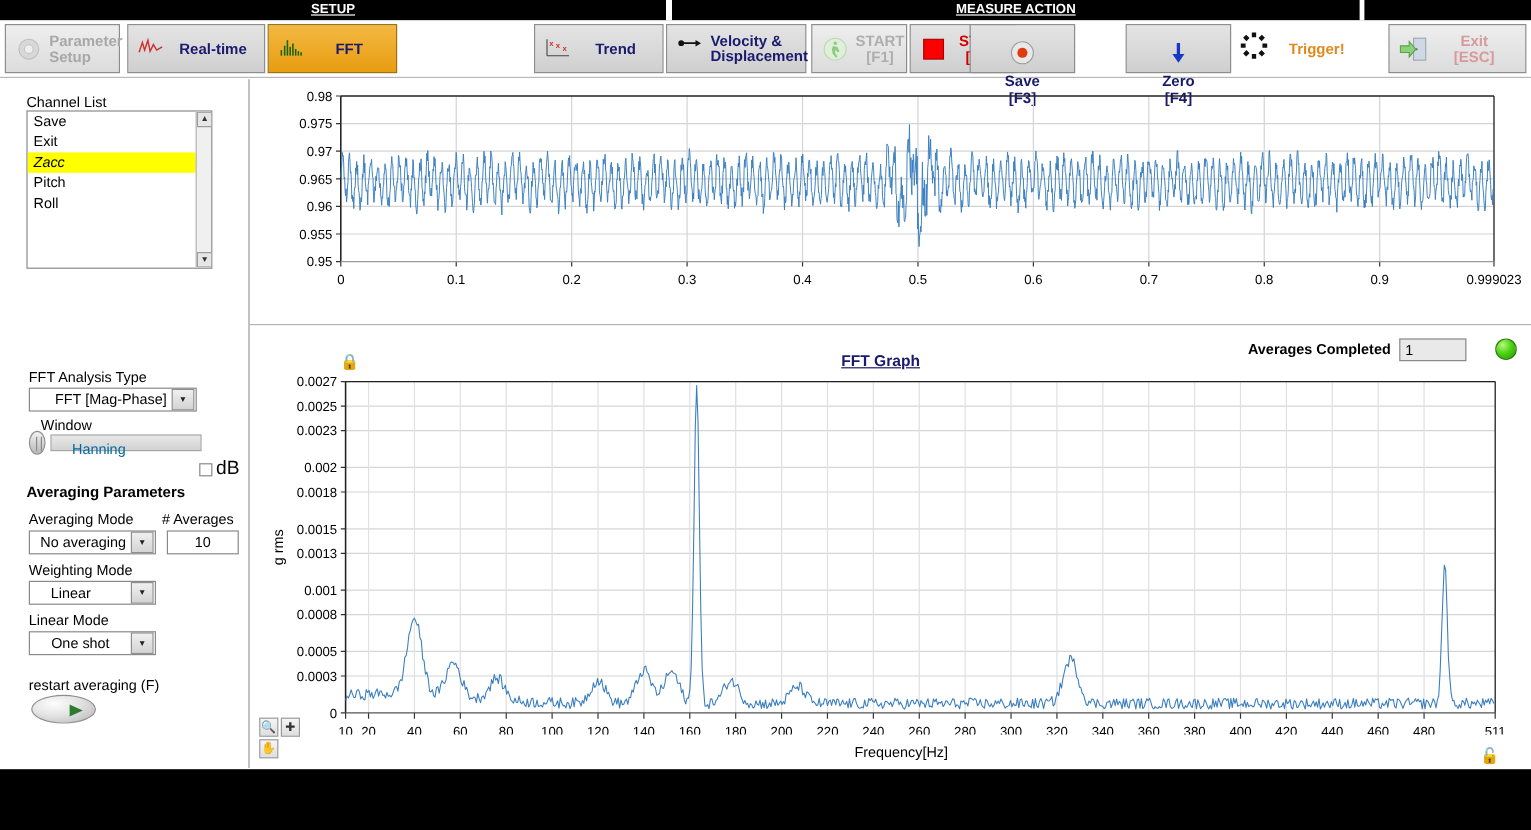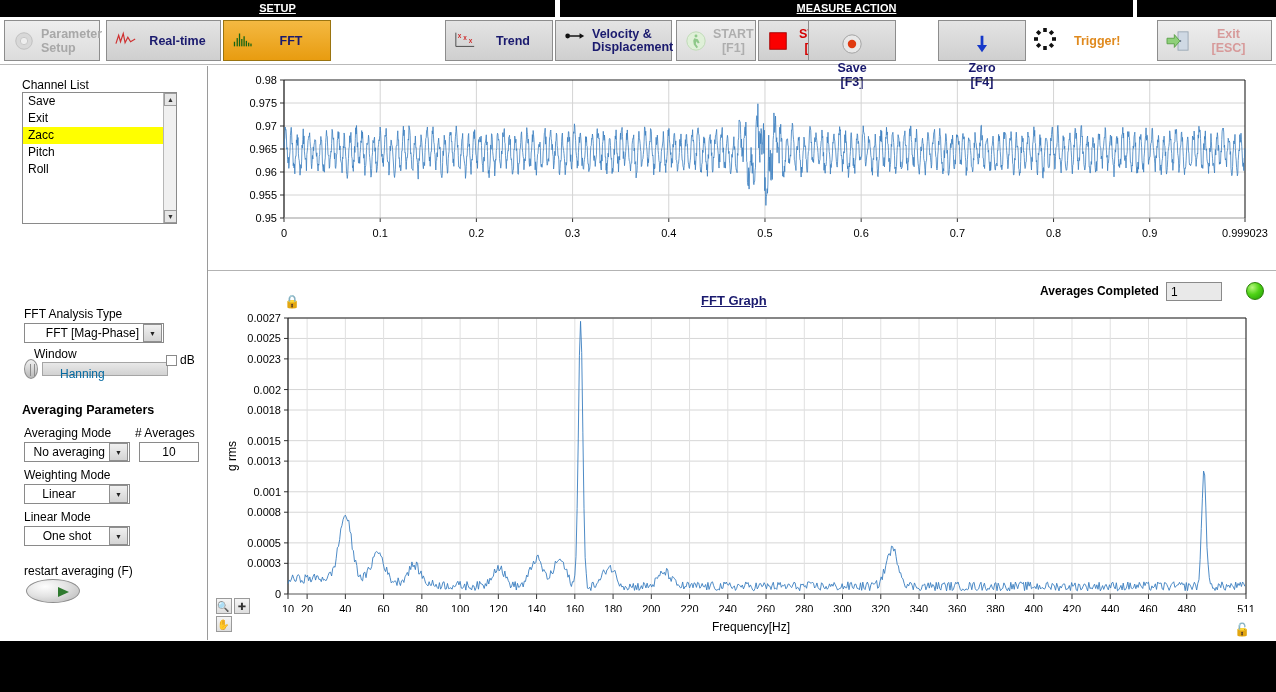--- a/index.html
+++ b/index.html
@@ -82,21 +82,21 @@
   .leftpanel {
     position:absolute; left:0; top:66px; width:208px; height:574px;
     background:#fff; border-right:1px solid #9a9a9a;
   }
   .lp-label { position:absolute; font-size:12px; color:#000; }
   .chanlist {
     position:absolute; left:22px; top:26px; width:155px; height:132px;
     border:1px solid #8a8a8a; background:#fff; overflow:hidden;
   }
   .chanrow { height:17px; line-height:17px; padding-left:5px; font-size:12px; color:#000; cursor:pointer; }
-  .chanrow.sel { background:#ffff00; }
+  .chanrow.sel { background:#ffff00;font-style:italic; }
   .chanscroll {
     position:absolute; right:0; top:0; width:13px; height:130px;
     background:#f0f0f0; border-left:1px solid #b6b6b6;
   }
   .arrbtn {
     position:absolute; left:0; width:13px; height:13px; background:#e6e6e6;
     border:1px solid #9c9c9c; display:flex; align-items:center; justify-content:center;
     font-size:7px; color:#333;
   }
   .arr-up { top:0; }
@@ -125,21 +125,21 @@
   .winknob {
     position:absolute; left:24px; top:293px; width:14px; height:20px;
     border-radius:7px/10px; background:linear-gradient(#f2f2f2,#b8b8b8);
     border:1px solid #8f8f8f;
   }
   .winknob:after {
     content:""; position:absolute; left:5px; top:4px; width:3px; height:12px;
     border-left:1px solid #8b8b8b; border-right:1px solid #8b8b8b;
   }
   .wintext { position:absolute; left:60px; top:301px; font-size:12px; color:#0369a1; }
-  .dbwrap { position:absolute; left:166px; top:287px; display:flex; align-items:center; gap:3px; font-size:12px;text-align:right; }
+  .dbwrap { position:absolute; left:166px; top:316px; display:flex; align-items:center; gap:3px; font-size:16px;text-align:right; }
   .cbox { width:11px; height:11px; border:1px solid #8a8a8a; background:#fff; display:inline-block; }
 
   .sectitle { position:absolute; font-size:12.5px; font-weight:bold; color:#000; }
 
   .rledbtn {
     position:absolute; left:26px; top:513px; width:54px; height:24px;
     border-radius:27px/12px;
     background: radial-gradient(ellipse at 35% 30%, #fdfdfd 0%, #e3e3e3 45%, #b4b4b4 100%);
     border:1px solid #8d8d8d;
   }

